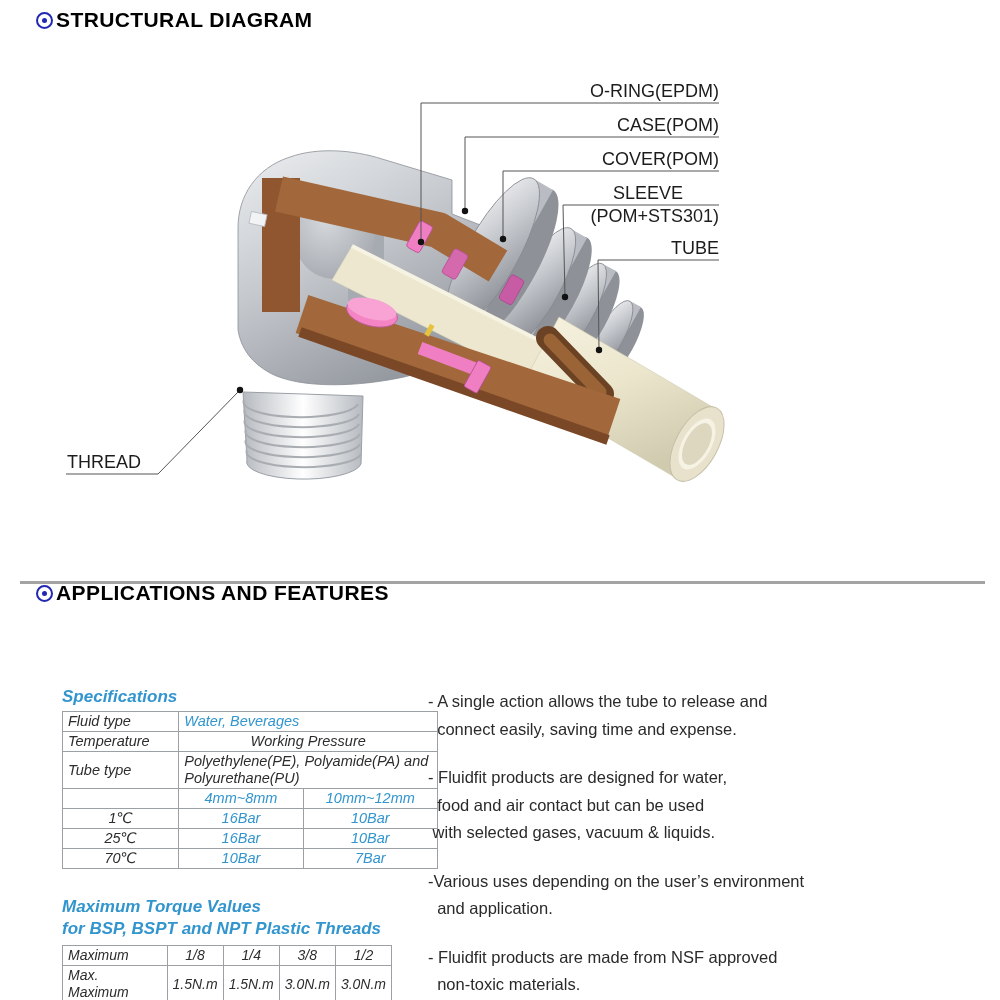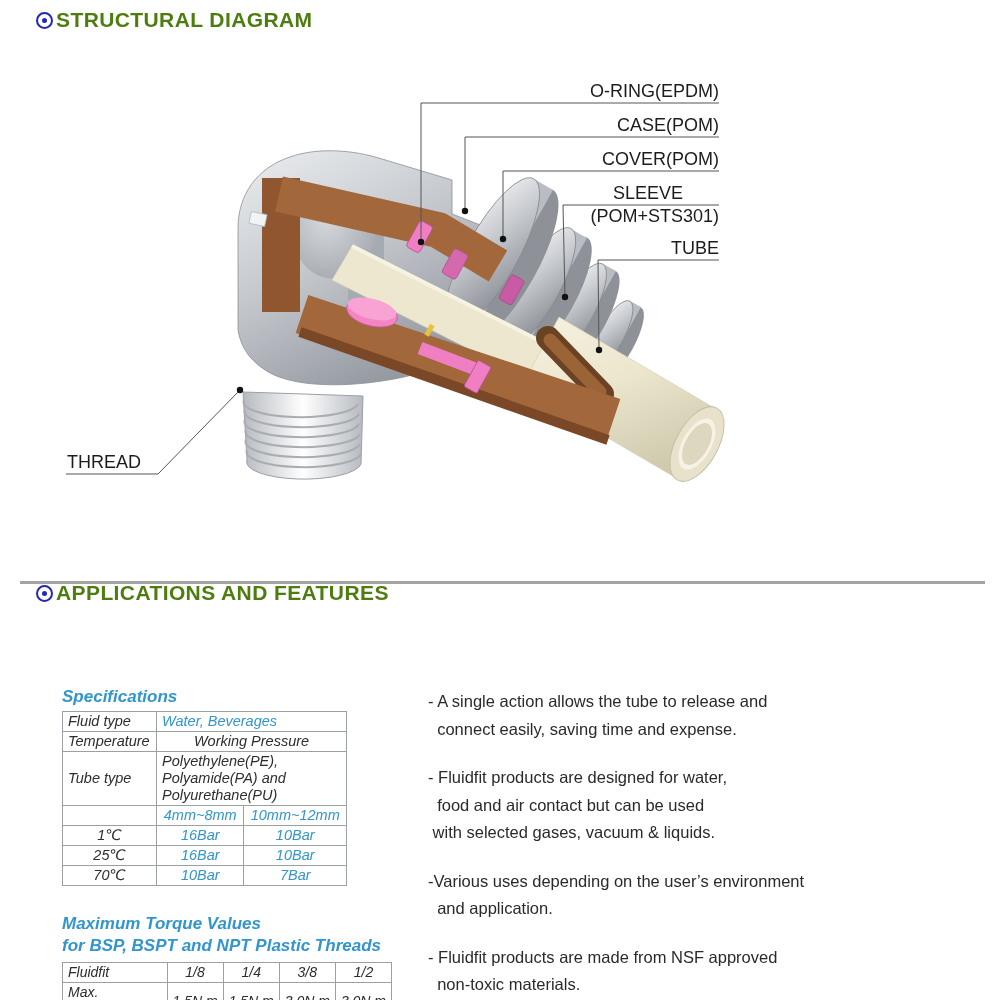--- a/index.html
+++ b/index.html
@@ -1,31 +1,31 @@
 <!DOCTYPE html>
 <html><head>
 <meta charset="utf-8">
 <style>
   html,body{margin:0;padding:0;background:#ffffff;width:1000px;height:1000px;overflow:hidden;
     font-family:"Liberation Sans","DejaVu Sans",sans-serif;}
   .abs{position:absolute;}
   
   .sec-title{position:absolute;left:36px;display:flex;align-items:center;gap:3px;
-    color:#4d7c0f;font-size:21px;font-weight:bold;letter-spacing:0.4px;white-space:nowrap;}
+    color:#000000;font-size:21px;font-weight:bold;letter-spacing:0.4px;white-space:nowrap;}
   .circle-icon{display:inline-block;width:13px;height:13px;border:2.5px solid #2227b4;border-radius:50%;
     position:relative;flex:0 0 auto;}
   .circle-icon::after{content:"";position:absolute;left:50%;top:50%;width:5px;height:5px;margin:-2.5px 0 0 -2.5px;
     background:#2227b4;border-radius:50%;}
   
   .divider{position:absolute;left:20px;top:581px;width:965px;height:0;border-top:3px solid #a3a3a3;}
   
   .left-col{position:absolute;left:62px;top:686px;width:340px;font-style:italic;}
   .blk-heading{color:#3295cd;font-size:17px;font-weight:600;line-height:22px;}
   table{border-collapse:collapse;background:#fff;}
-  .spec-table{width:285px;font-size:14.5px;color:#2d2d2d;margin-top:3px;}
+  .spec-table{width:376px;font-size:14.5px;color:#2d2d2d;margin-top:3px;}
   .spec-table td{border:1px solid #9ba0a6;padding:1px 5px;line-height:17px;}
   .torque-table{width:330px;font-size:14px;color:#2d2d2d;margin-top:5px;}
   .torque-table td{border:1px solid #9ba0a6;padding:1px 5px;line-height:17px;}
   .blue{color:#3295cd;}
   .ctr{text-align:center;}
   .torque-block{margin-top:27px;}
   
   .features{position:absolute;left:428px;top:688px;width:572px;color:#2a2a2a;}
   .feature-item{white-space:pre-wrap;font-size:16.5px;line-height:27.5px;margin-bottom:21px;}
   svg text{font-family:"Liberation Sans","DejaVu Sans",sans-serif;}
@@ -224,21 +224,21 @@
     <table class="torque-table">
       <colgroup>
           <col style="width:106px">
           <col style="width:56px">
           <col style="width:56px">
           <col style="width:56px">
           <col style="width:56px">
         </colgroup>
       <tbody>
           <tr>
-        <td>Fluidfit</td>
+        <td>Maximum</td>
         <td class="ctr">1/8</td>
         <td class="ctr">1/4</td>
         <td class="ctr">3/8</td>
         <td class="ctr">1/2</td>
       </tr>
       <tr>
         <td>Max. Maximum</td>
         <td class="ctr">1.5N.m</td>
         <td class="ctr">1.5N.m</td>
         <td class="ctr">3.0N.m</td>

